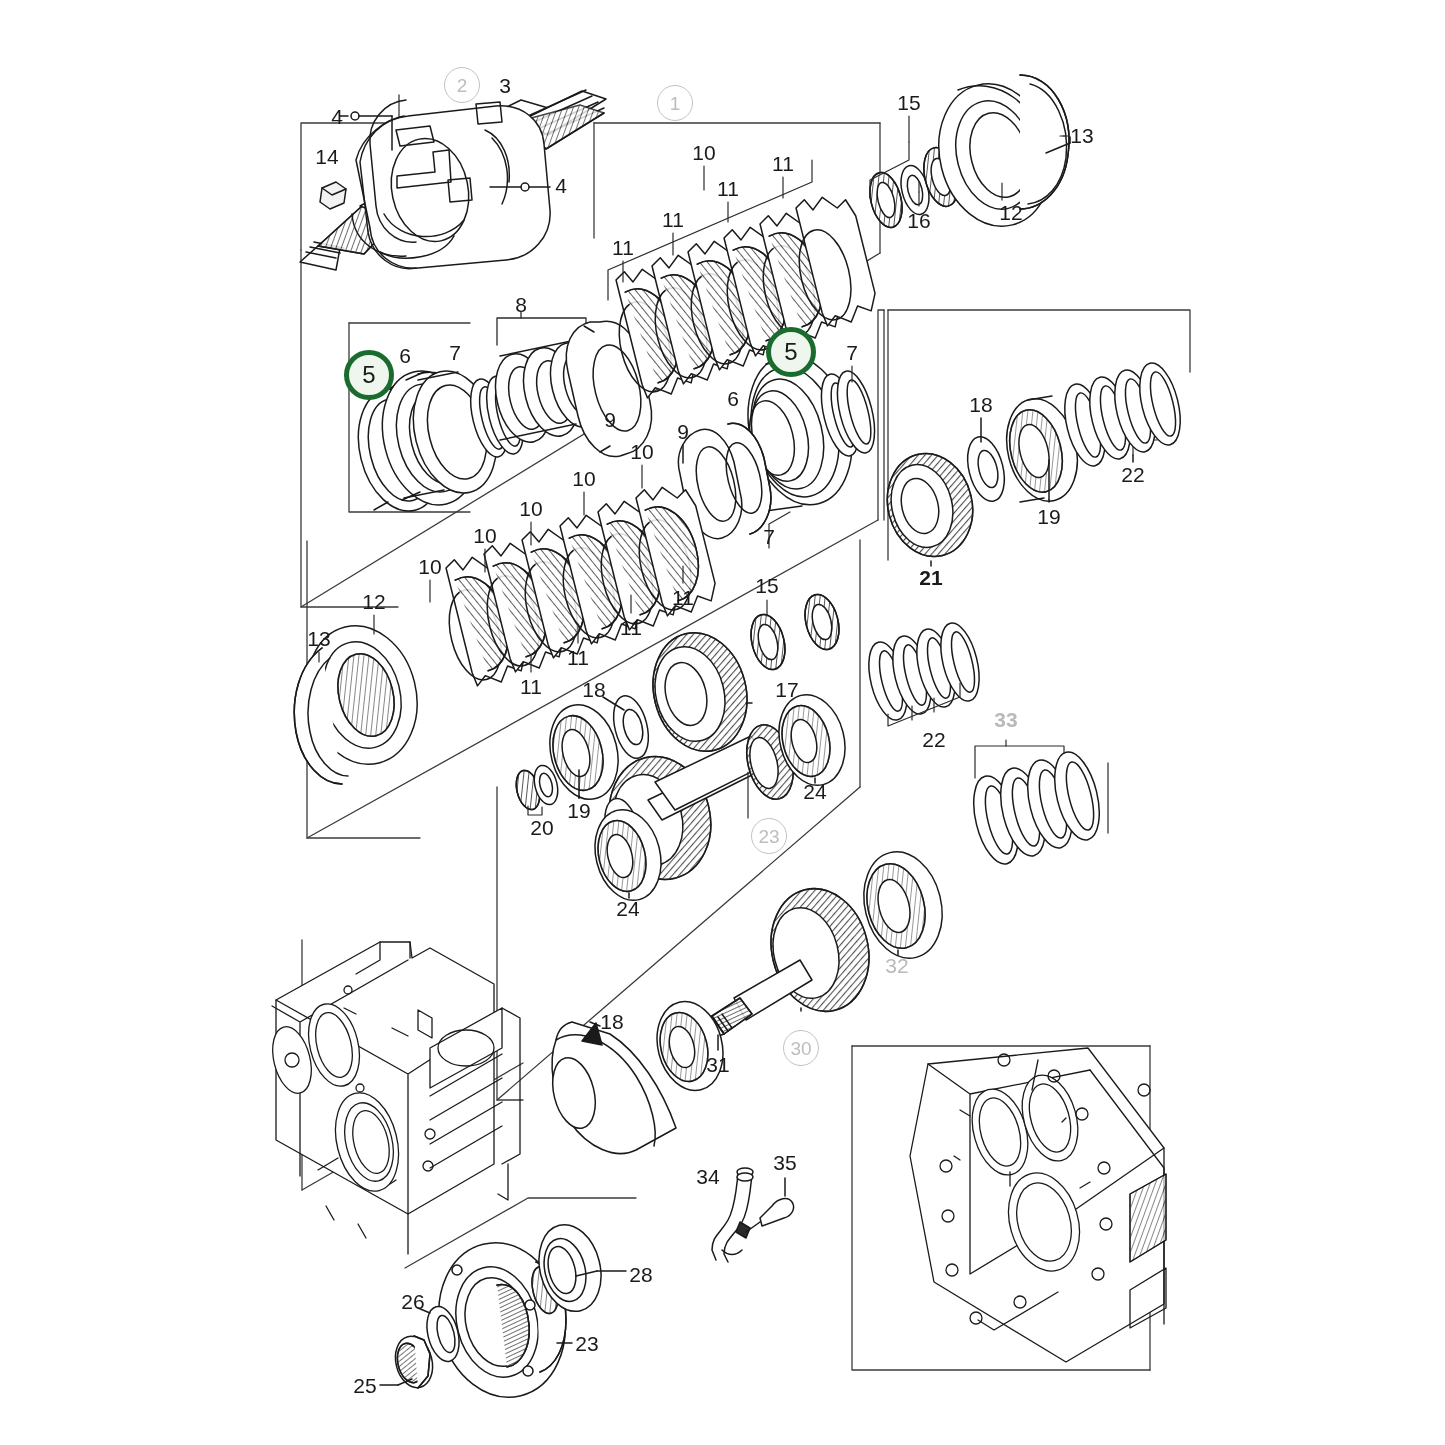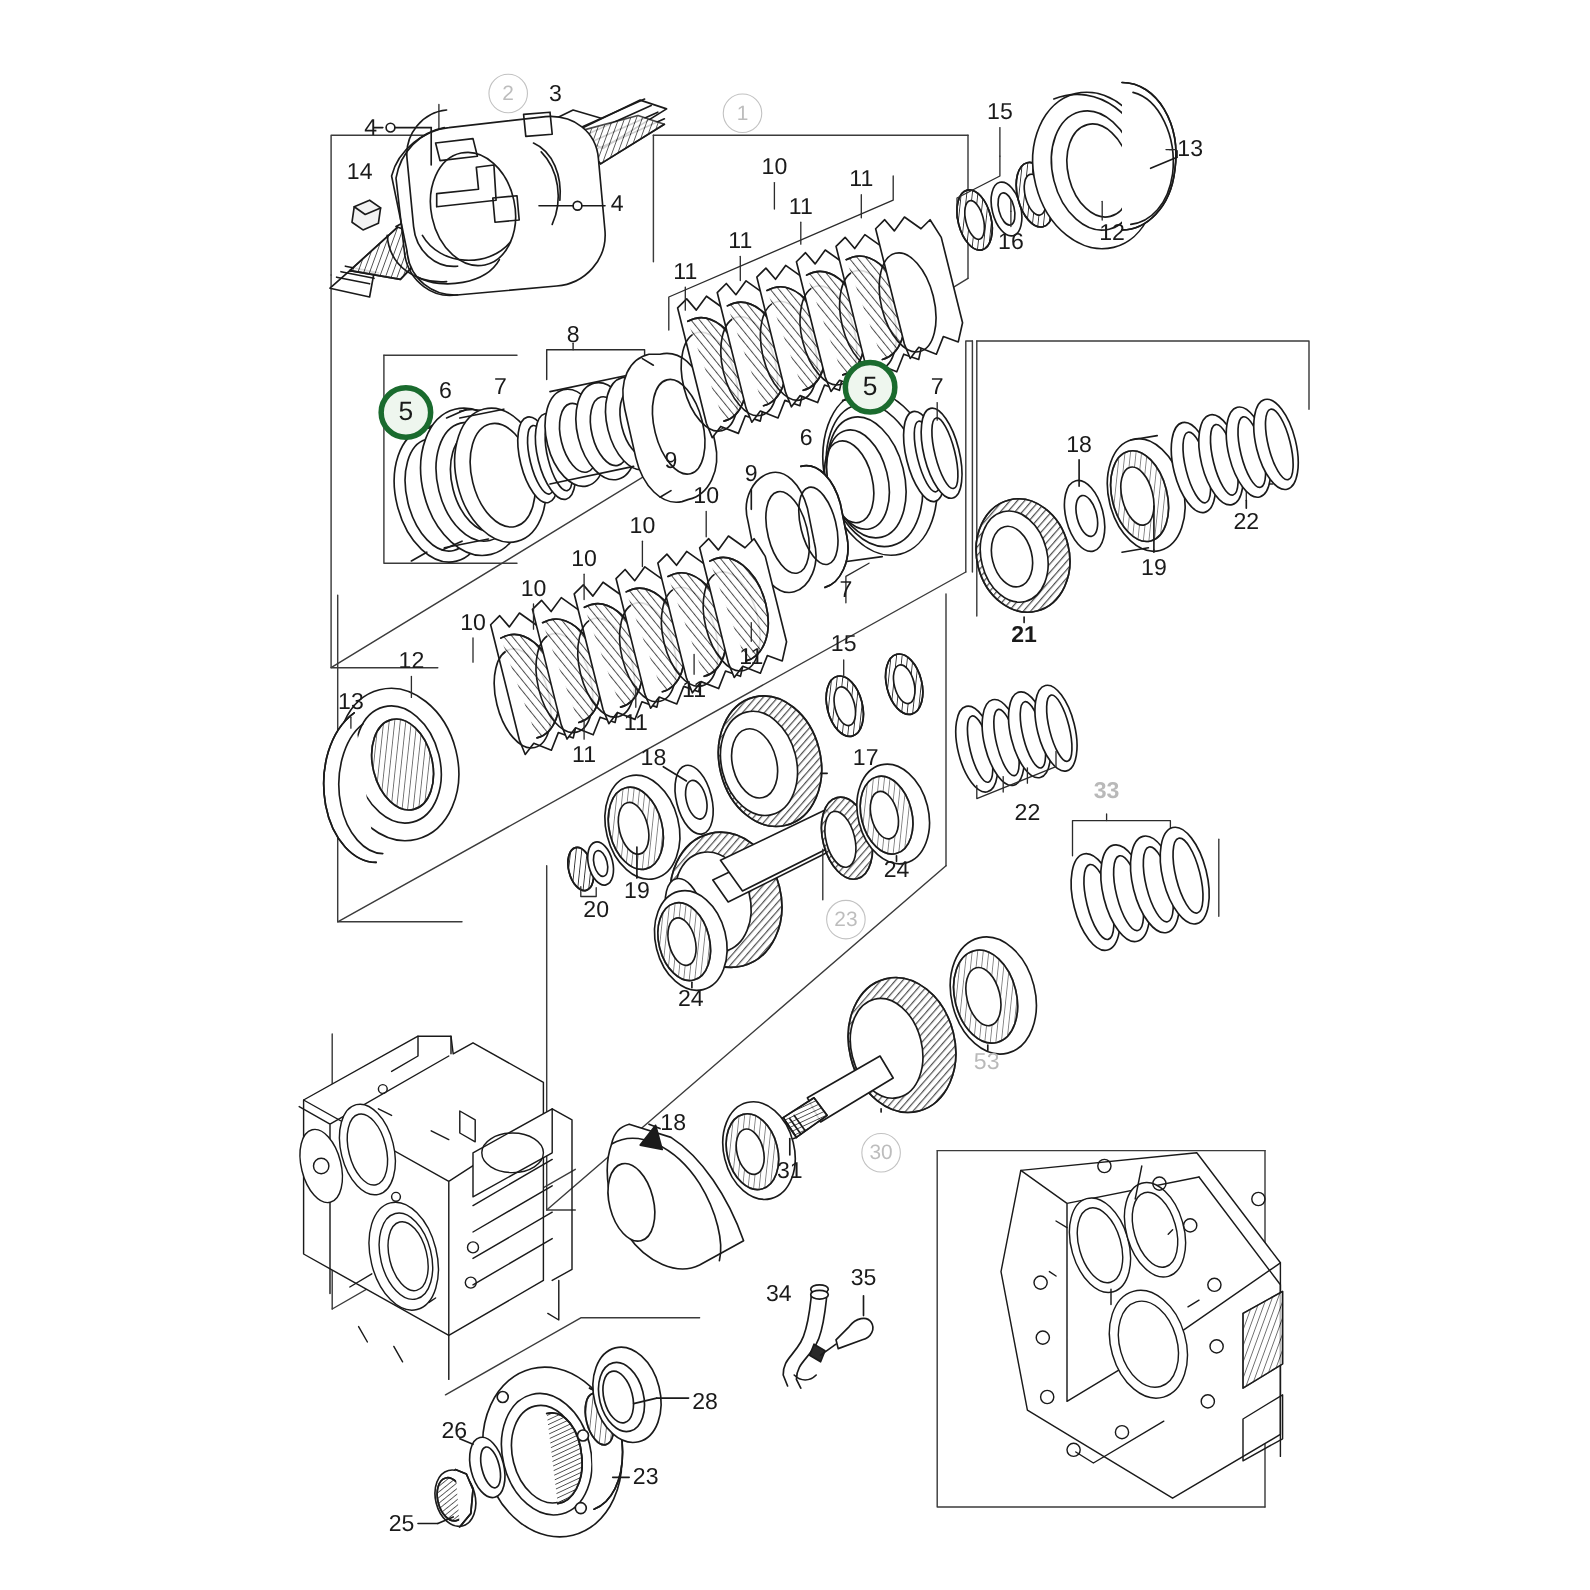--- a/index.html
+++ b/index.html
@@ -748,21 +748,21 @@
       <div class="lbl" style="left: 531px; top: 686px;">11</div>
       <div class="lbl" style="left: 594px; top: 689px;">18</div>
       <div class="lbl" style="left: 764px; top: 689px; margin-left: 23px;">17</div>
       <div class="lbl" style="left: 934px; top: 739px;">22</div>
       <div class="lbl gray" style="left: 1006px; top: 719px; font-weight: bold;">33</div>
       <div class="lbl" style="left: 815px; top: 791px;">24</div>
       <div class="lbl" style="left: 579px; top: 810px;">19</div>
       <div class="circ gray" style="left: 757px; top: 836px; margin-left: 12px;">23</div>
       <div class="lbl" style="left: 542px; top: 827px;">20</div>
       <div class="lbl" style="left: 628px; top: 908px;">24</div>
-      <div class="lbl gray" style="left: 897px; top: 965px;">53</div>
+      <div class="lbl gray" style="left: 897px; top: 965px;">32</div>
       <div class="circ gray" style="left: 801px; top: 1025px; margin-top: 23px;">30</div>
       <div class="lbl" style="left: 612px; top: 1021px;">18</div>
       <div class="lbl" style="left: 718px; top: 1064px;">31</div>
       <div class="lbl" style="left: 708px; top: 1176px;">34</div>
       <div class="lbl" style="left: 785px; top: 1162px;">35</div>
       <div class="lbl" style="left: 641px; top: 1274px;">28</div>
       <div class="lbl" style="left: 413px; top: 1301px;">26</div>
       <div class="lbl" style="left: 587px; top: 1343px;">23</div>
       <div class="lbl" style="left: 365px; top: 1385px;">25</div>
     </div>

